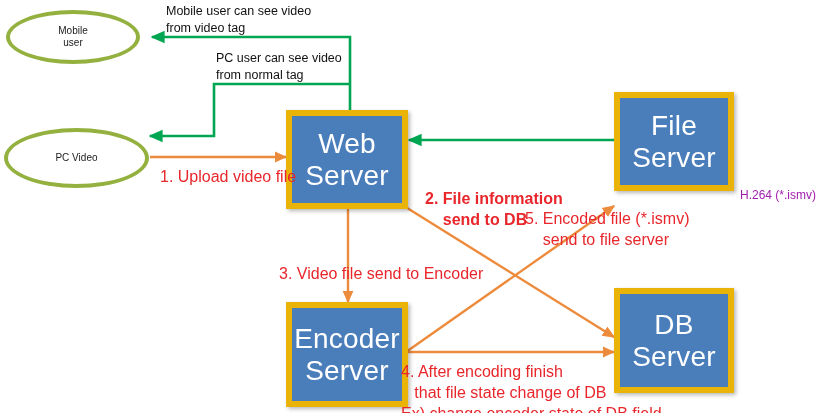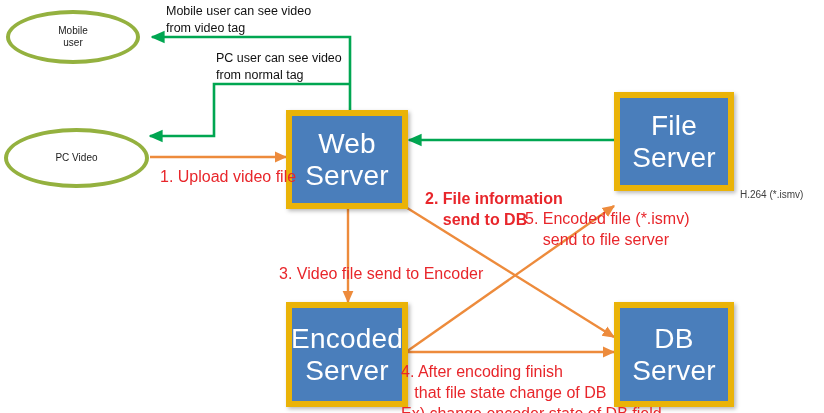--- a/index.html
+++ b/index.html
@@ -32,21 +32,21 @@
     justify-content:center;
     text-align:center;
     color:#1a1a1a;
     font-size:10px;
     line-height:1.25;
     box-sizing:border-box;
   }
   .lbl{position:absolute;white-space:pre;line-height:1.32;}
   .lbl-black{color:#111111;font-size:12.5px;}
   .lbl-red{color:#E8262B;font-size:16px;}
-  .lbl-note{color:#404040;font-size:10px;}
+  .lbl-note{color:#a21caf;font-size:12px;}
 </style>
 </head>
 <body>
 
 <div id="canvas">
 
   <svg class="layer" viewBox="0 0 824 413">
     <defs>
       <marker id="arrow-orange" viewBox="0 0 10 10" refX="9" refY="5" markerWidth="5.2" markerHeight="5.2" orient="auto-start-reverse">
         <path d="M 0 0.6 L 10 5 L 0 9.4 z" fill="#ED8B3C"></path>
@@ -86,25 +86,25 @@
     <span style="white-space: pre;">Web
 Server</span>
   </div>
 
   <div class="node-box" style="left:614px;top:92px;width:120px;height:99px;">
     <span style="white-space: pre;">File
 Server</span>
   </div>
 
   <div class="node-box" style="left:286px;top:302px;width:122px;height:105px;">
-    <span style="white-space: pre;">Encoded
+    <span style="white-space: pre;">Encoder
 Server</span>
   </div>
 
-  <div class="node-box" style="left:614px;top:302px;width:120px;height:105px;">
+  <div class="node-box" style="left:614px;top:288px;width:120px;height:105px;">
     <span style="white-space: pre;">DB
 Server</span>
   </div>
 
   <div class="lbl lbl-black" style="left: 166px; top: 3px; white-space: pre;">Mobile user can see video
 from video tag</div>
 
   <div class="lbl lbl-black" style="left: 216px; top: 50px; white-space: pre;">PC user can see video
 from normal tag</div>
 

